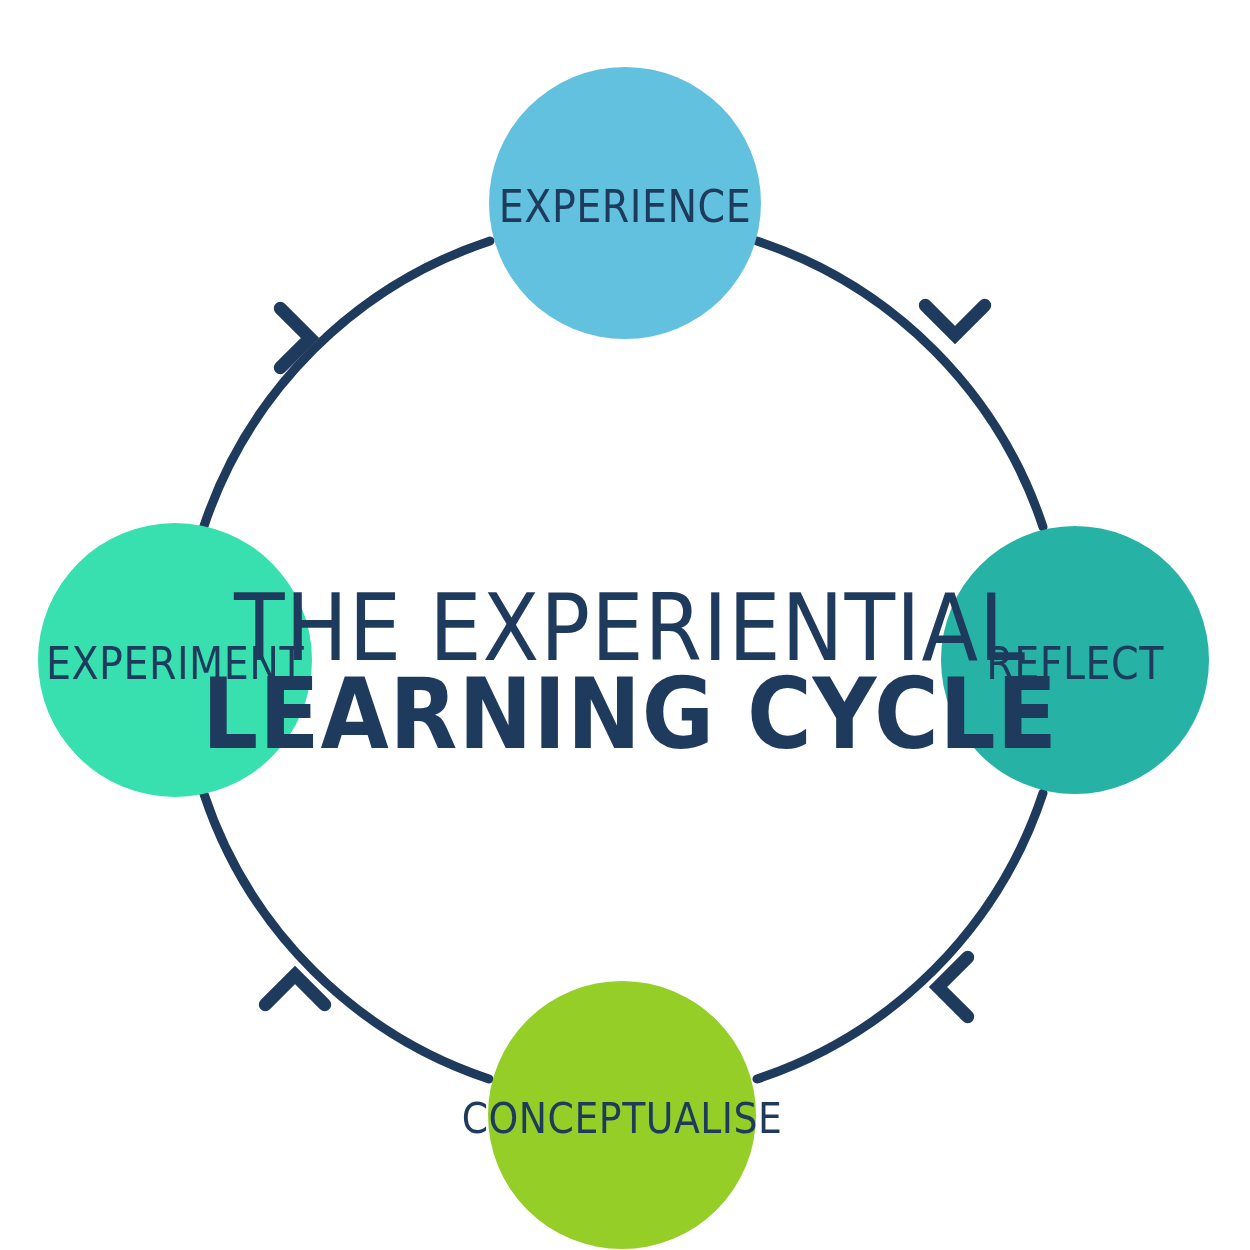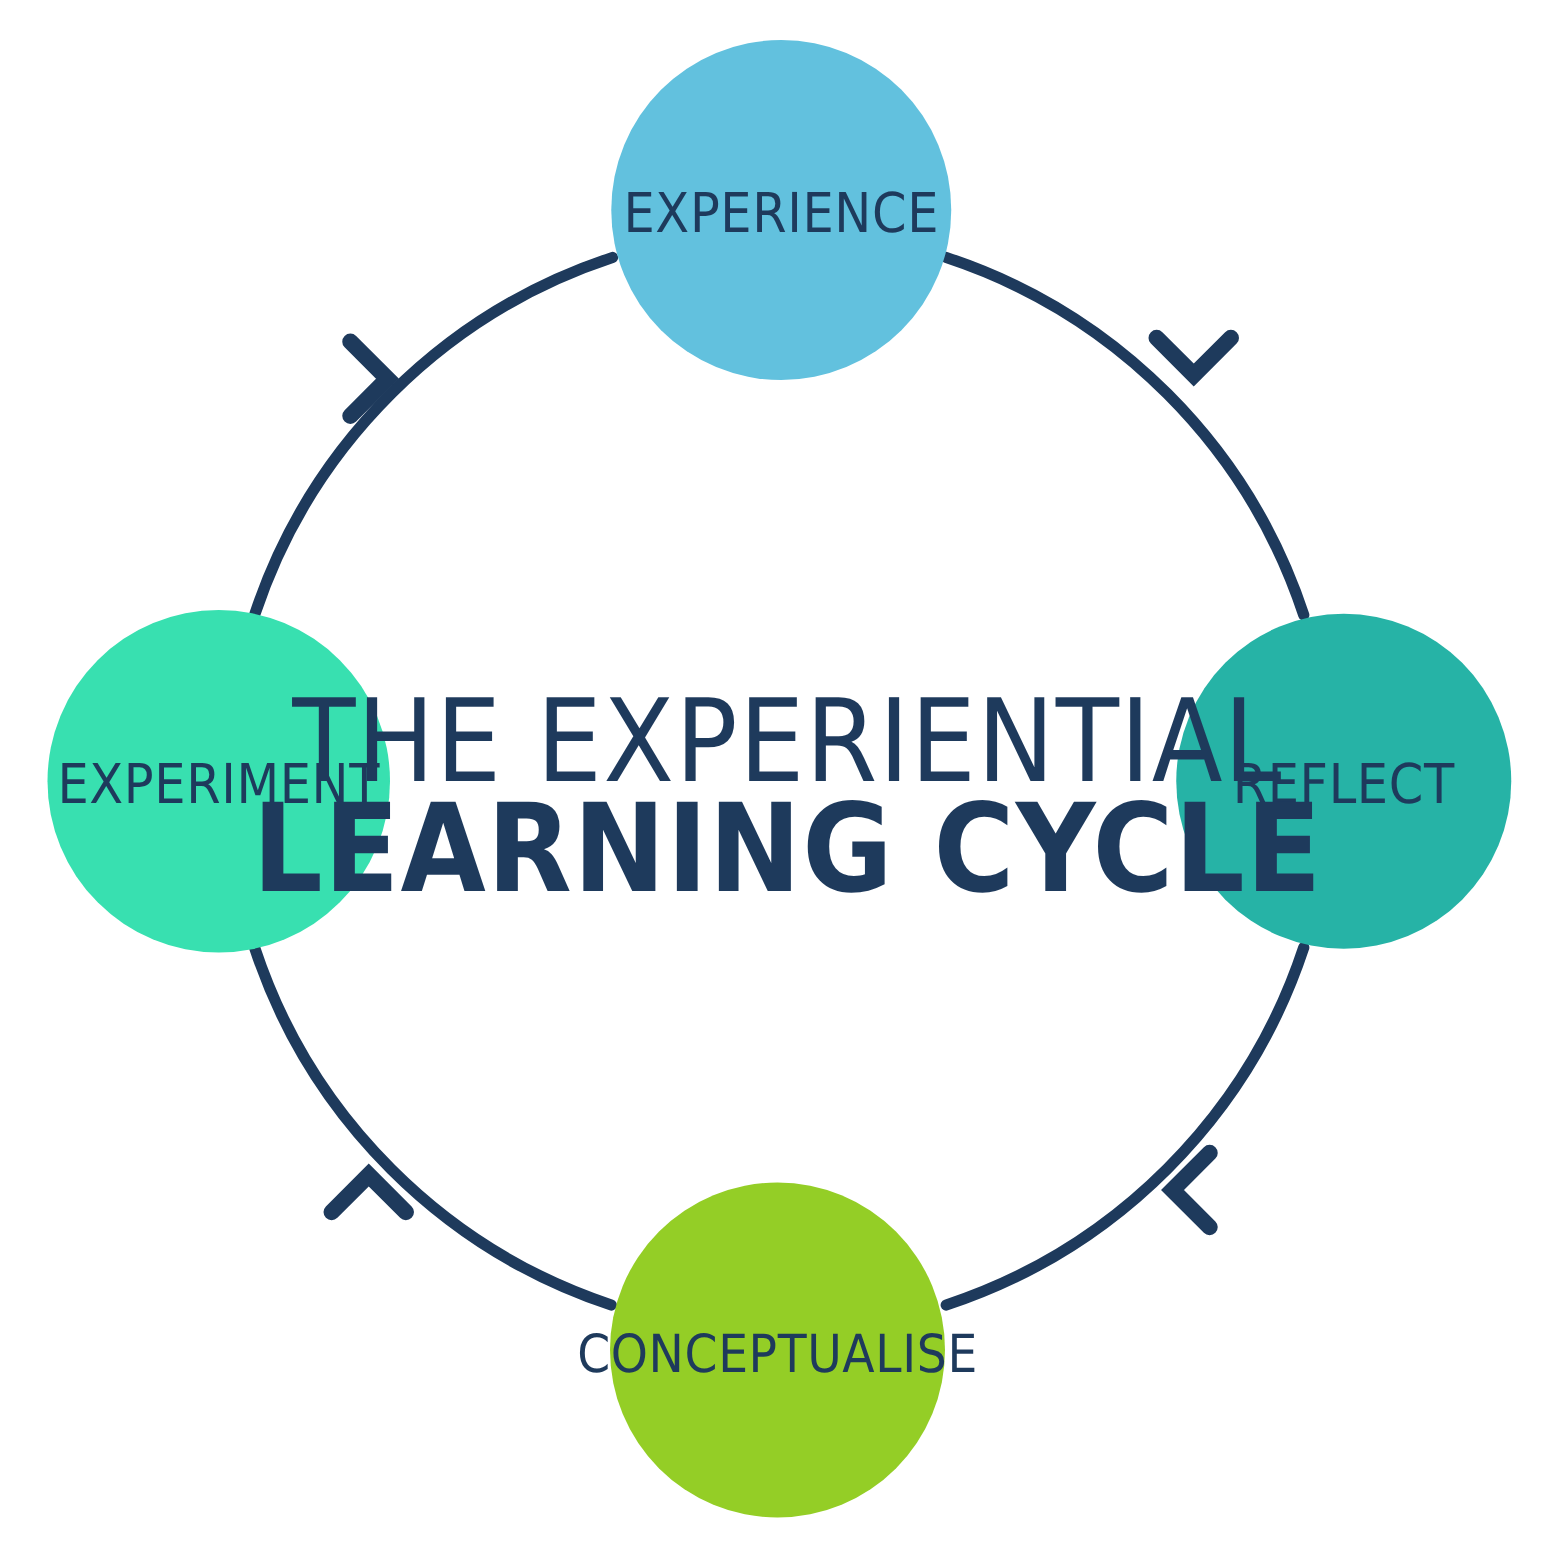--- a/index.html
+++ b/index.html
@@ -12,20 +12,21 @@
     width: 1250px;
     height: 1250px;
     overflow: hidden;
     font-family: "Liberation Sans", sans-serif;
   }
   #diagram-root {
     position: relative;
     width: 1250px;
     height: 1058px;
     background: #ffffff;
+    margin-top: 35px;
   }
   #cycle-svg {
     position: absolute;
     top: 0;
     left: 0;
     width: 1250px;
     height: 1250px;
     display: block;
   }
   

